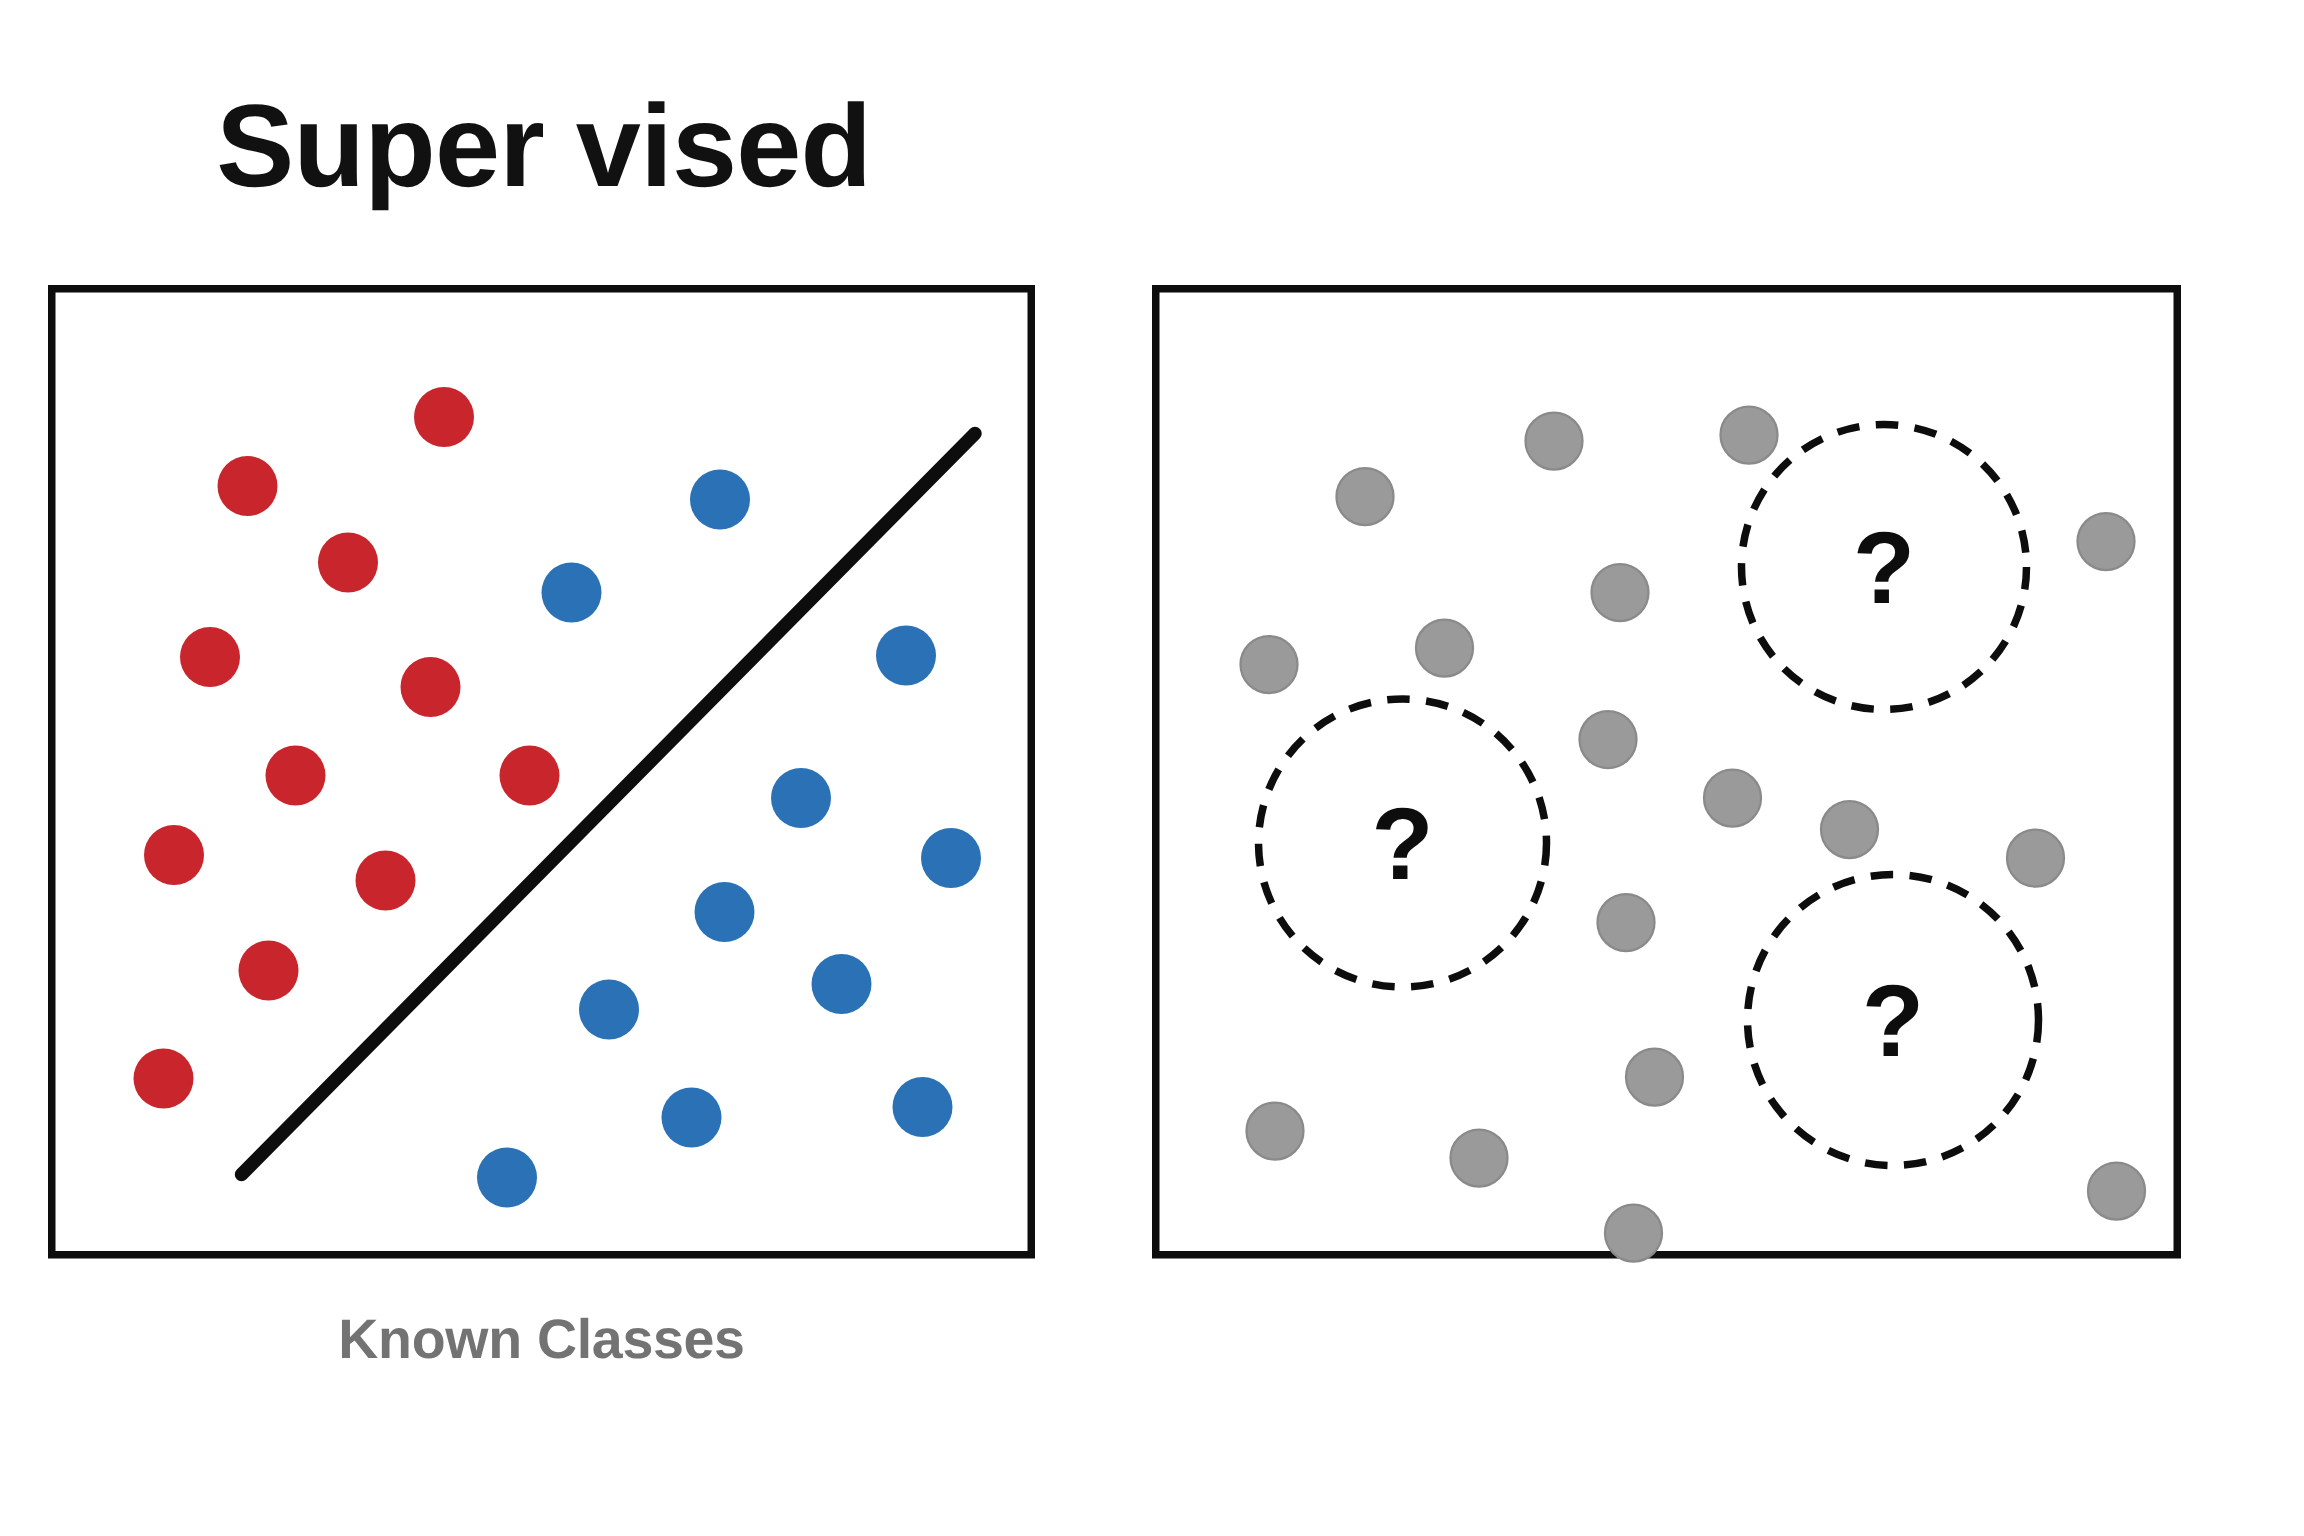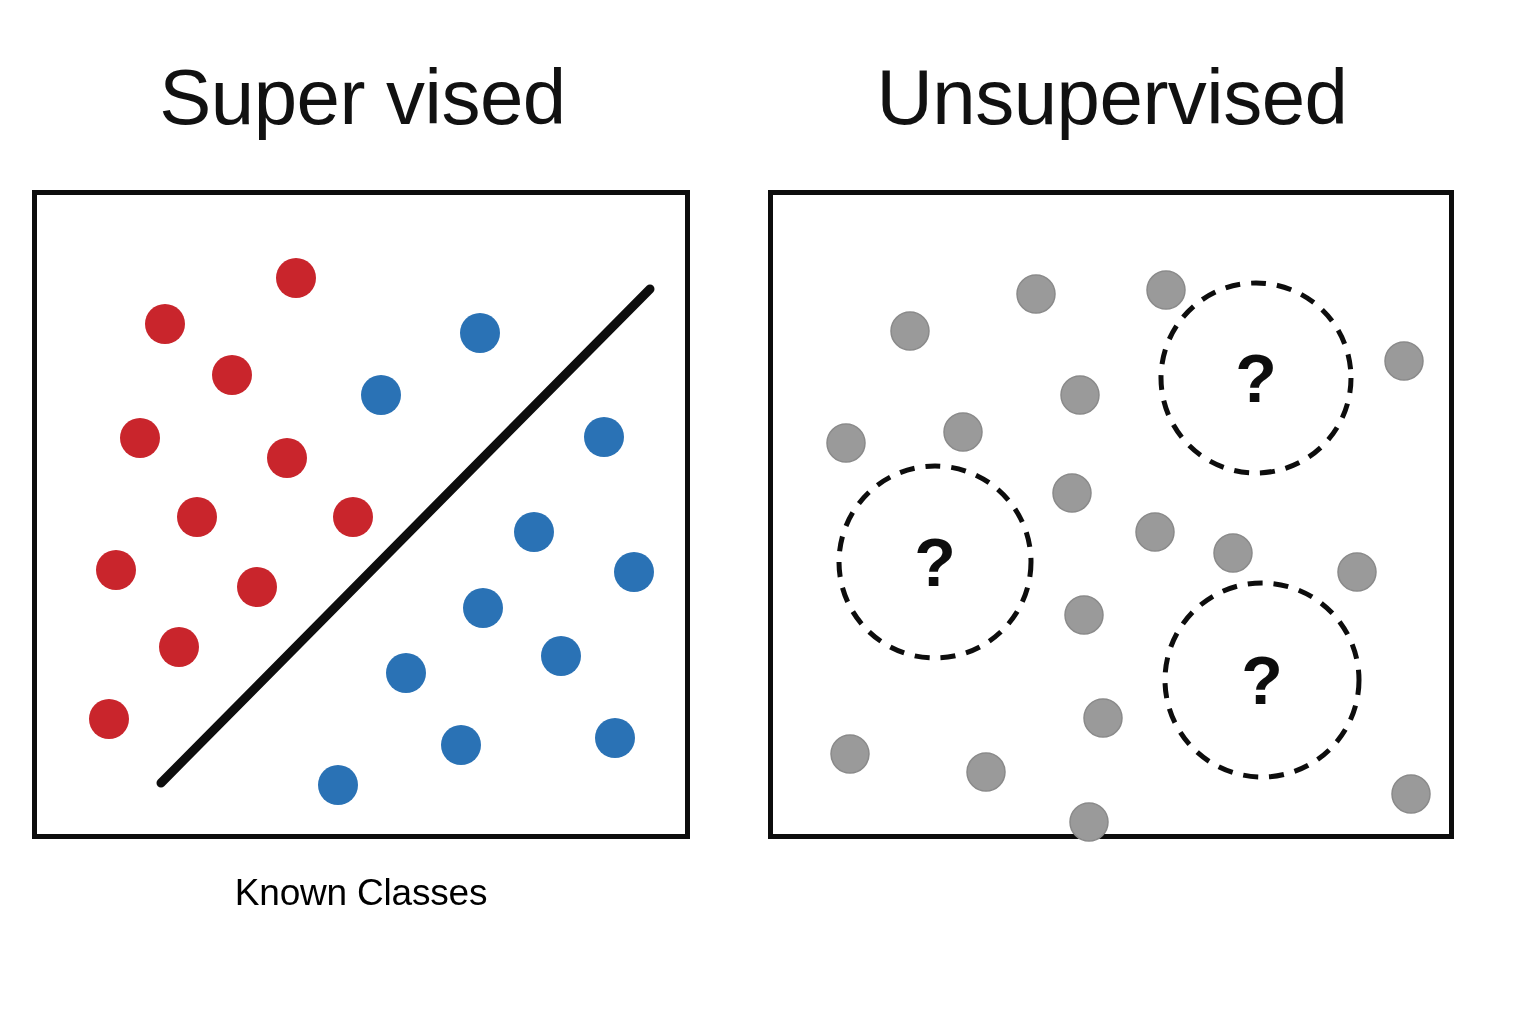--- a/index.html
+++ b/index.html
@@ -19,21 +19,21 @@
     left: 0;
     top: 0;
     width: 1536px;
     height: 1024px;
     background: #ffffff;
   }
 
   
   .panel-title {
     position: absolute;
-    font-weight: 400;
+    font-weight: 700;
     font-size: 78px;
     line-height: 1;
     color: #111111;
     letter-spacing: -0.5px;
     white-space: nowrap;
   }
   #title-supervised {
     left: 0;
     top: 58px;
     width: 725px;
@@ -42,24 +42,24 @@
   #title-unsupervised {
     left: 762px;
     top: 58px;
     width: 700px;
     text-align: center;
   }
 
   
   .panel-caption {
     position: absolute;
-    font-weight: 400;
+    font-weight: 700;
     font-size: 37px;
     line-height: 1;
-    color: #000000;
+    color: #737373;
     letter-spacing: -0.2px;
     white-space: nowrap;
   }
   #caption-left {
     left: 0;
     top: 874px;
     width: 722px;
     text-align: center;
   }
   #caption-right {
@@ -119,21 +119,20 @@
         <circle cx="524" cy="461" r="20" fill="#2A72B5"></circle>
         <circle cx="369" cy="478" r="20" fill="#2A72B5"></circle>
         <circle cx="424" cy="550" r="20" fill="#2A72B5"></circle>
         <circle cx="578" cy="543" r="20" fill="#2A72B5"></circle>
         <circle cx="301" cy="590" r="20" fill="#2A72B5"></circle>
       </svg>
   </div>
 
   <div class="panel-caption" id="caption-left">Known Classes</div>
 
-  <div class="panel-title" id="title-unsupervised">Unsupervised</div>
 
   <div class="plot-box" id="plot-right">
     <svg class="plot-svg" id="svg-right" viewBox="0 0 676 639" preserveAspectRatio="none">
         <circle cx="393" cy="95" r="19" fill="#9A9A9A" stroke="#8A8A8A" stroke-width="1.5"></circle>
         <circle cx="263" cy="99" r="19" fill="#9A9A9A" stroke="#8A8A8A" stroke-width="1.5"></circle>
         <circle cx="137" cy="136" r="19" fill="#9A9A9A" stroke="#8A8A8A" stroke-width="1.5"></circle>
         <circle cx="307" cy="200" r="19" fill="#9A9A9A" stroke="#8A8A8A" stroke-width="1.5"></circle>
         <circle cx="190" cy="237" r="19" fill="#9A9A9A" stroke="#8A8A8A" stroke-width="1.5"></circle>
         <circle cx="73" cy="248" r="19" fill="#9A9A9A" stroke="#8A8A8A" stroke-width="1.5"></circle>
         <circle cx="631" cy="166" r="19" fill="#9A9A9A" stroke="#8A8A8A" stroke-width="1.5"></circle>

